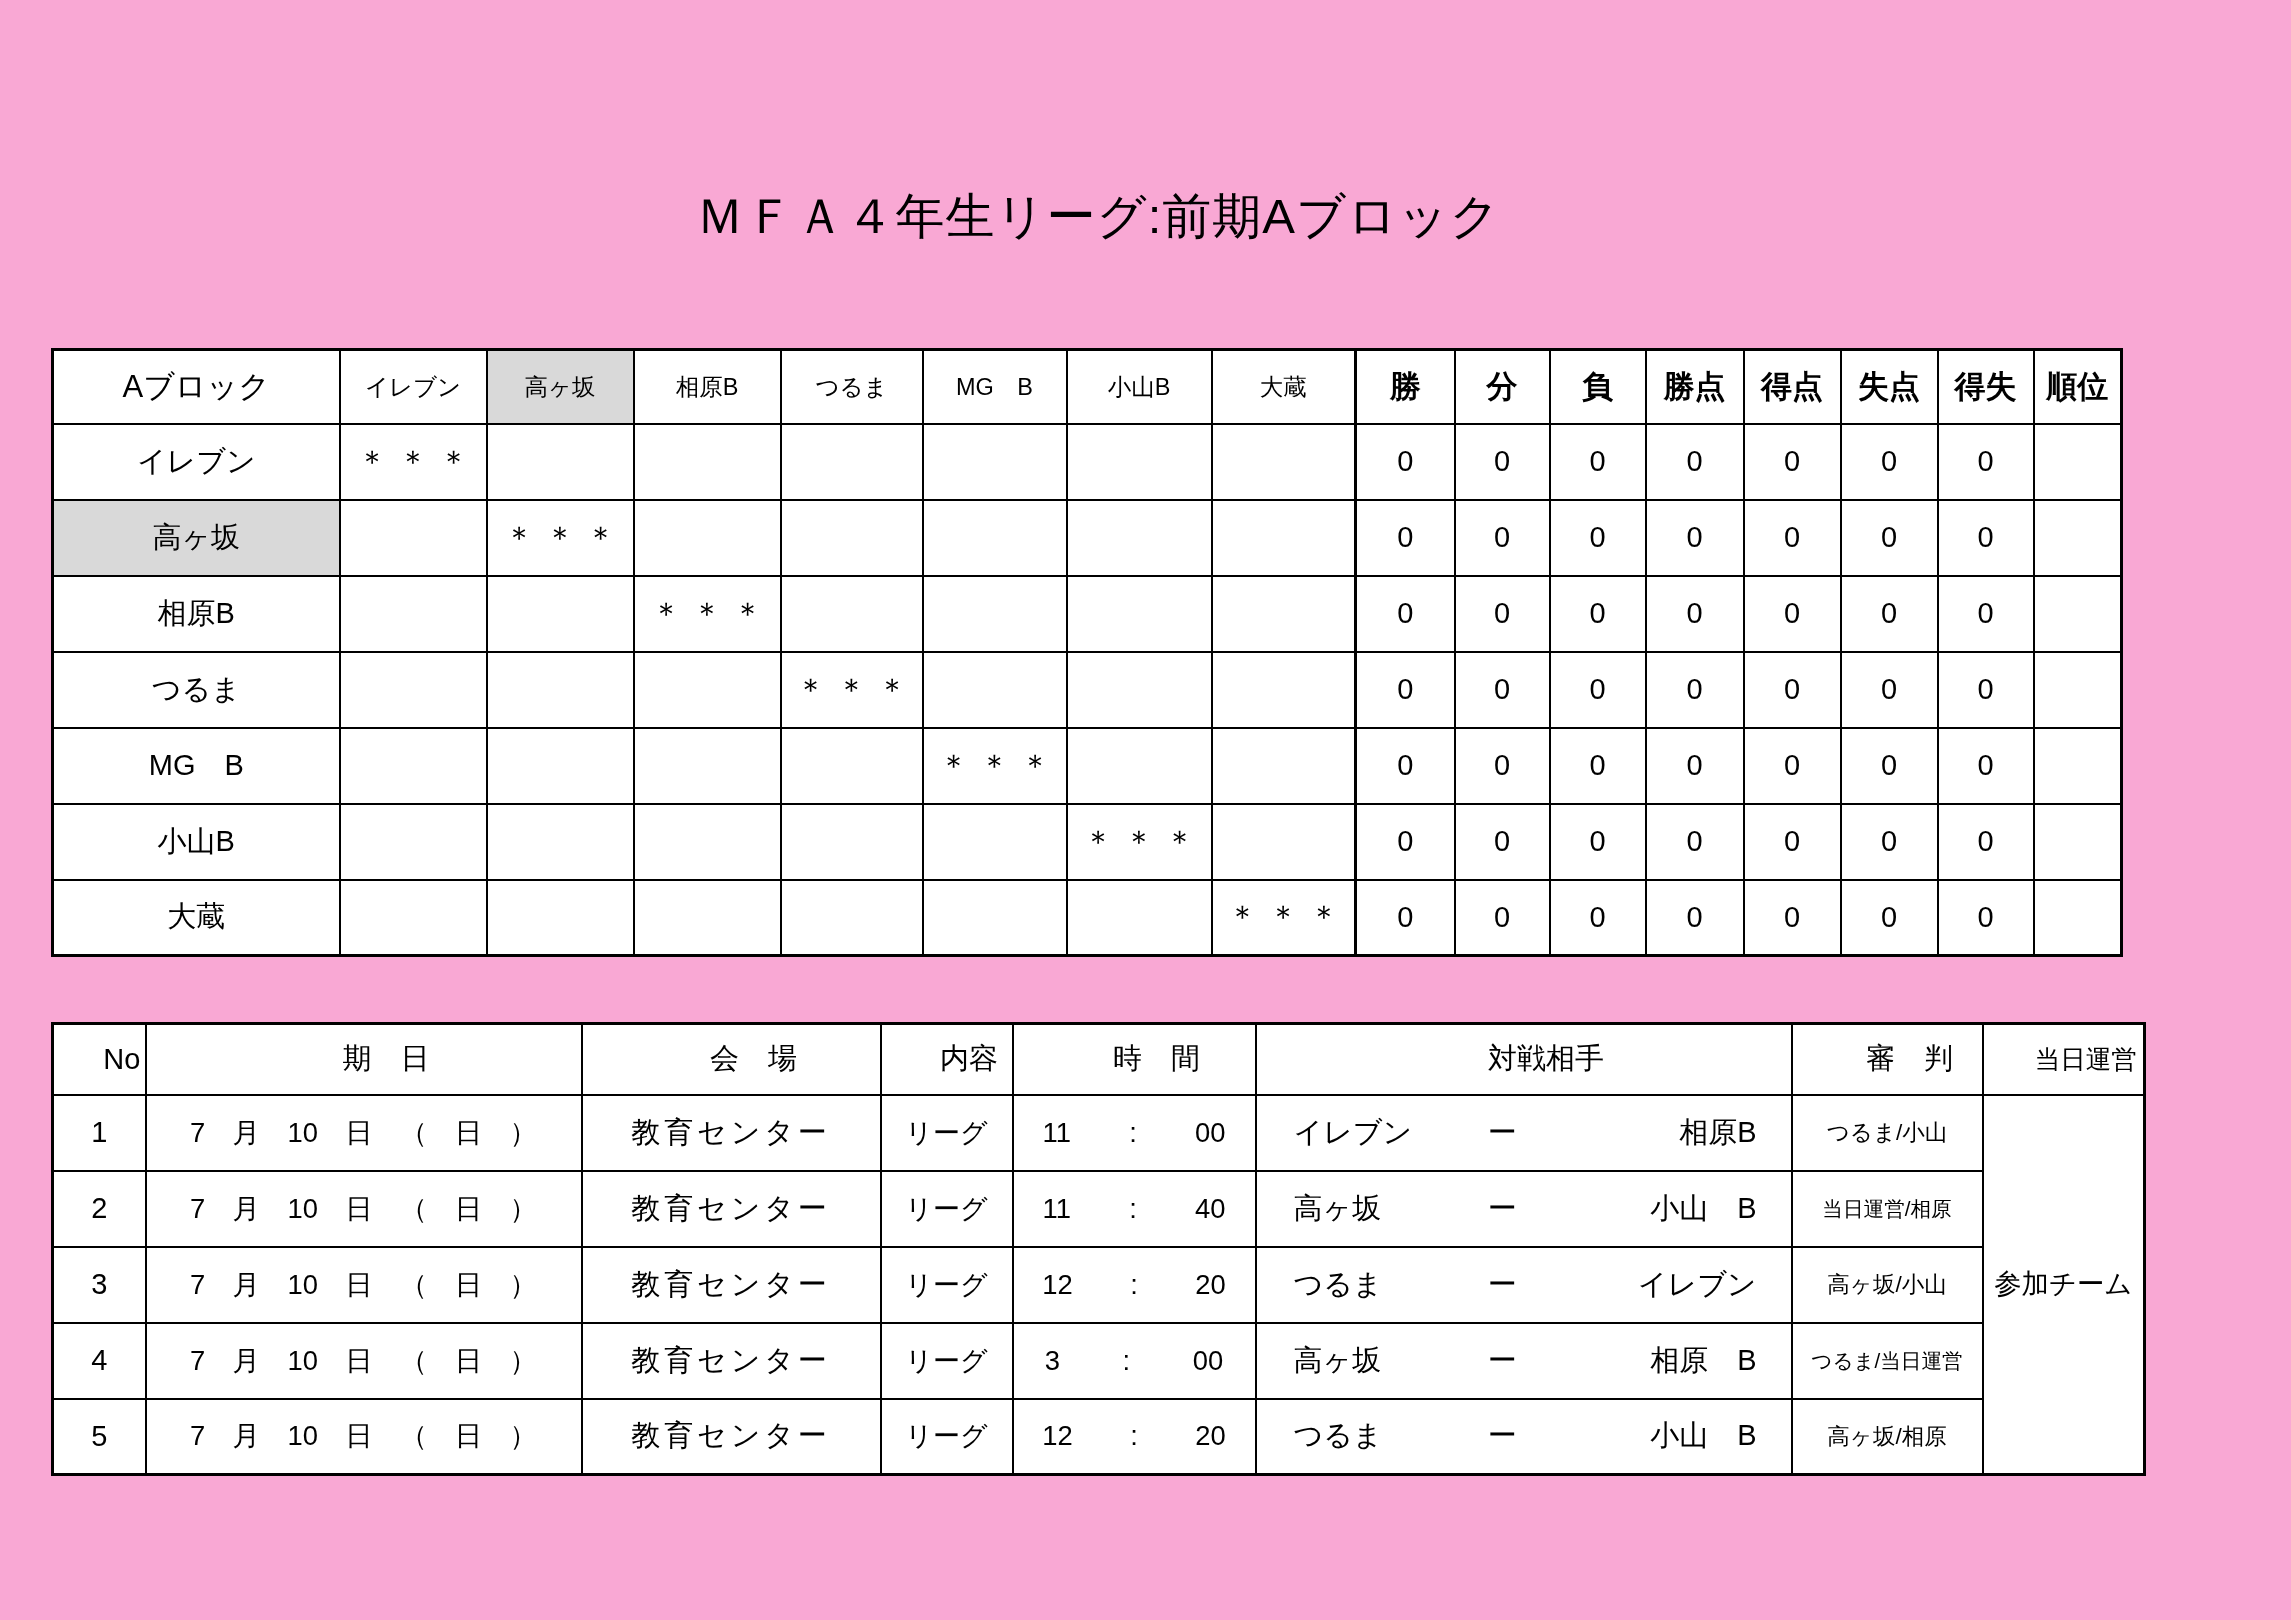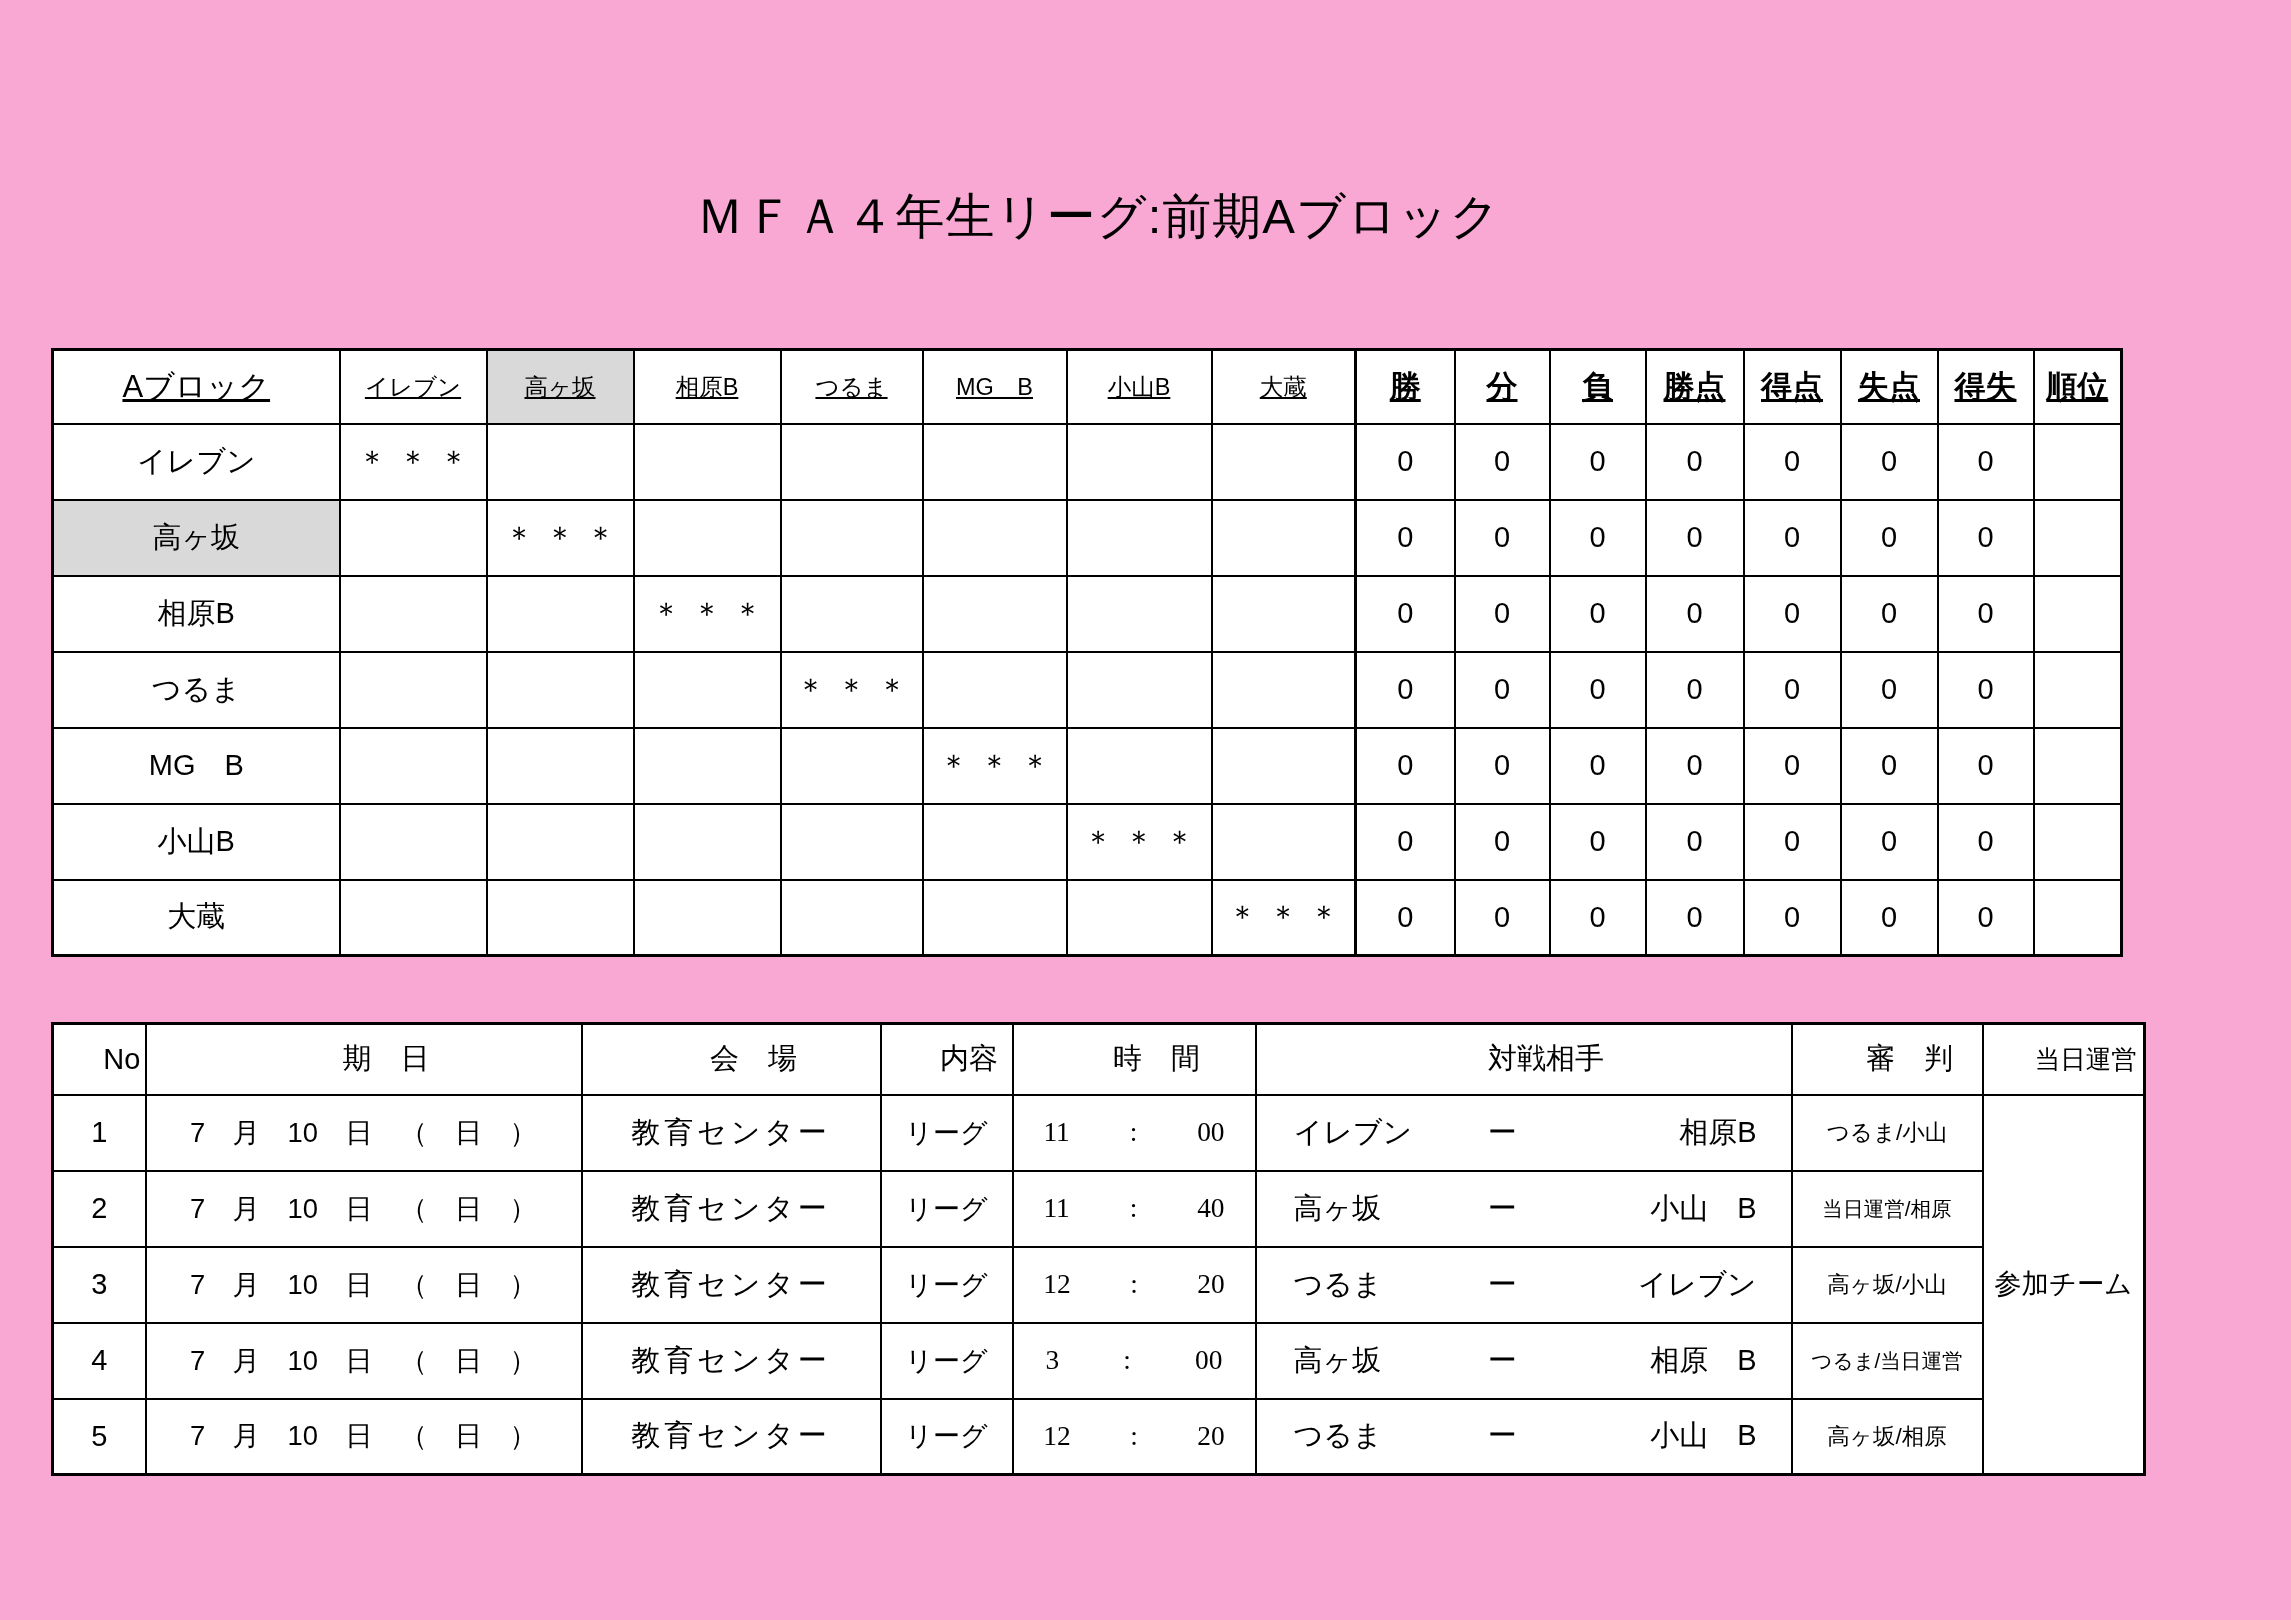--- a/index.html
+++ b/index.html
@@ -11,21 +11,21 @@
     position:absolute;top:184px;left:0;width:2196px;
     text-align:center;font-size:49px;letter-spacing:1px;white-space:nowrap;
   }
   table{position:absolute;border-collapse:collapse;table-layout:fixed;background:#fff;}
   td,th{
     border:2px solid #000;text-align:center;vertical-align:middle;
     font-weight:normal;padding:0;overflow:hidden;white-space:nowrap;
   }
   
   #standings{left:51px;top:348px;border:3.9px solid #000;}
-  #standings thead tr{height:74px;text-decoration:underline;}
+  #standings thead tr{height:74px;}
   #standings tbody tr{height:76px;}
   #standings thead th{border-bottom:2.9px solid #000;}
   .corner{font-size:31px;border-right:2.9px solid #000;}
   .opp{font-size:23.5px;}
   .stath{font-size:31px;font-weight:bold;}
   .team{font-size:29px;border-right:2.9px solid #000;}
   .res{font-size:29px;}
   .mark{font-size:31px;letter-spacing:9.8px;text-indent:9.8px;}
   .statv{font-size:29px;}
   .thick-left{border-left:3.9px solid #000;}
@@ -34,21 +34,21 @@
   #schedule{left:51px;top:1022px;border:3.9px solid #000;}
   #schedule thead tr{height:71px;}
   #schedule tbody tr{height:76px;}
   .shead{font-size:29px;padding-left:45px;}
   .shead.op{font-size:25.5px;}
   .c-no{font-size:29px;}
   .c-date{font-size:27.4px;}
   .c-venue{font-size:29px;letter-spacing:3.9px;}
   .c-content{font-size:27px;}
   .c-time{font-size:27.4px;}
-  .time-wrap{display:flex;justify-content:space-around;align-items:center;width:100%;font-family:Liberation Serif, serif;}
+  .time-wrap{display:flex;justify-content:space-around;align-items:center;width:100%;}
   .c-opp{font-size:29px;}
   .vs-wrap{display:flex;align-items:center;width:100%;}
   .vs-home{flex:0 0 40%;text-align:left;padding-left:37px;box-sizing:border-box;}
   .vs-dash{flex:0 0 12%;text-align:center;}
   .vs-away{flex:1;text-align:right;padding-right:34px;box-sizing:border-box;}
   .c-ref{font-size:22.5px;}
   .c-ref.small{font-size:20.6px;}
   .c-op{font-size:27.4px;}
 </style>
 </head>

